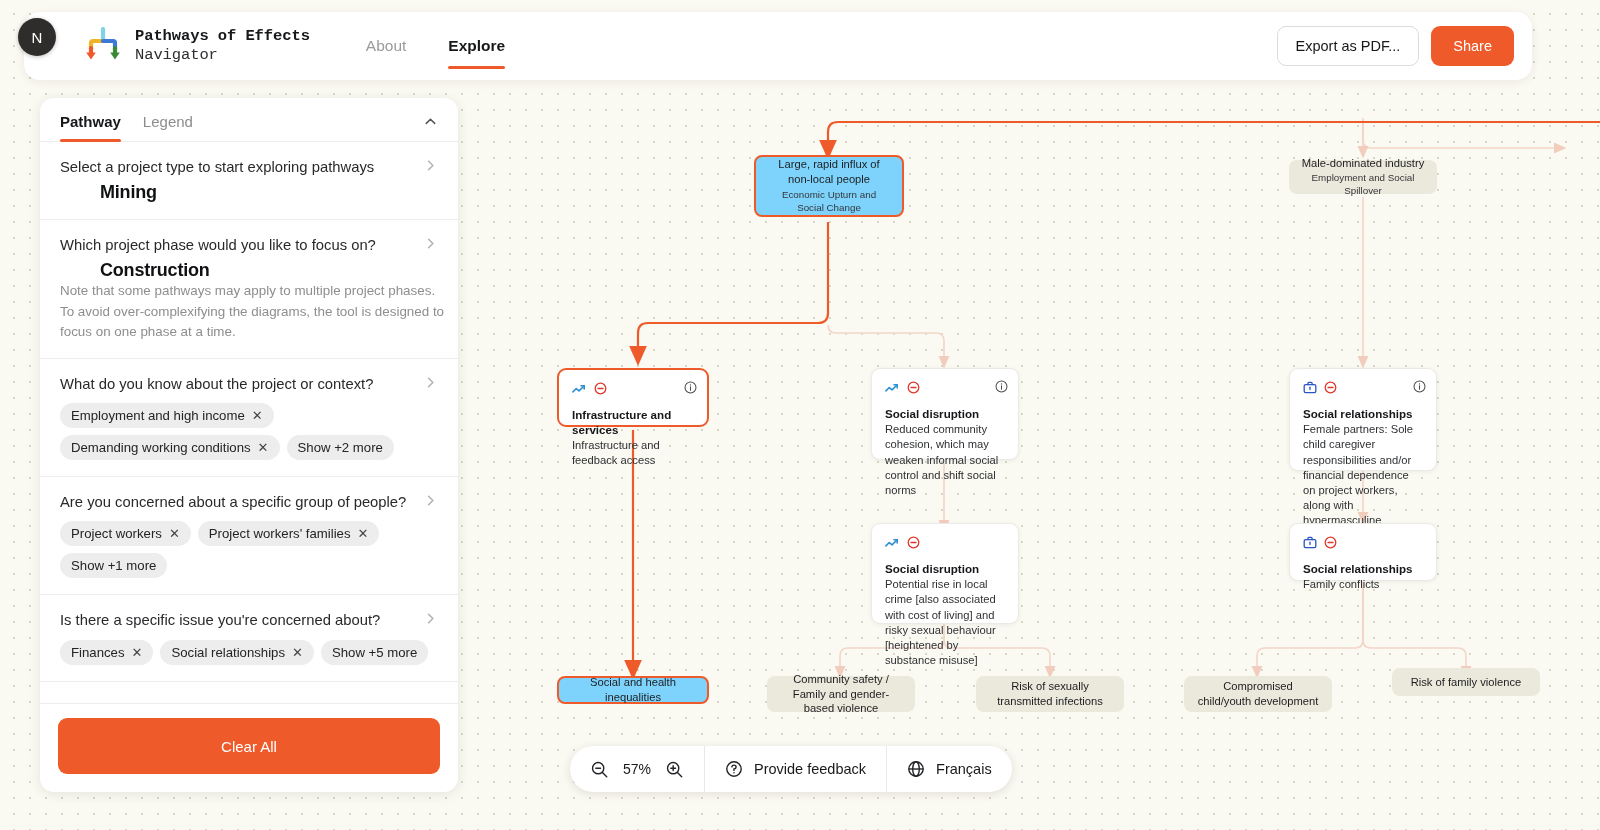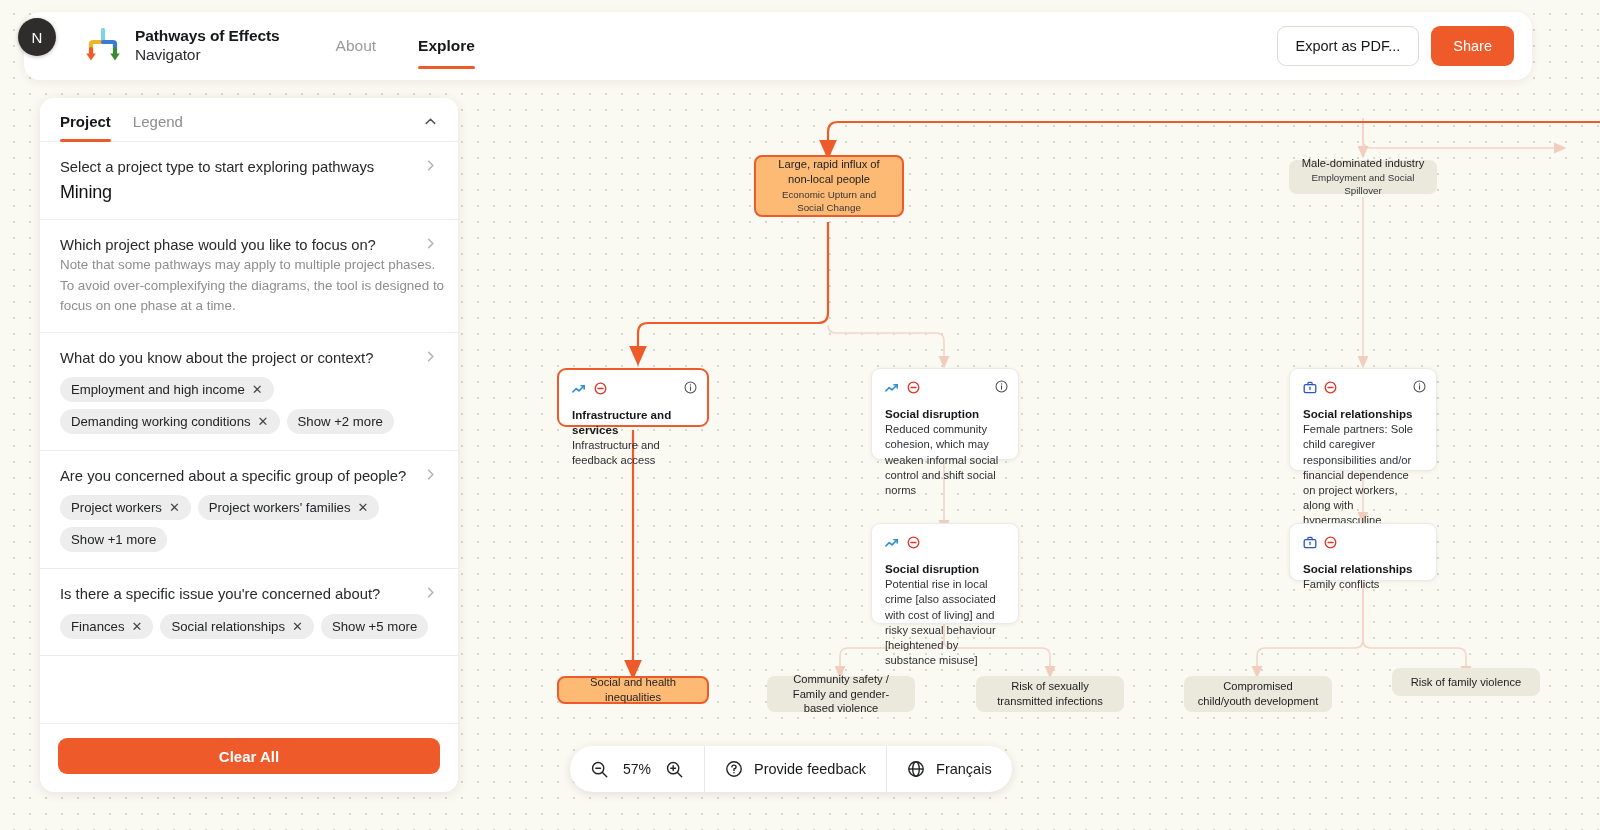--- a/index.html
+++ b/index.html
@@ -40,21 +40,21 @@
     left: 18px; top: 18px;
     width: 38px; height: 38px;
     border-radius: 50%;
     background: #2f2d2b;
     color: #fff;
     font-size: 15px;
     display: flex; align-items: center; justify-content: center;
     z-index: 45;
     box-shadow: 0 1px 4px rgba(0,0,0,.25);
   }
-  .brand { display: flex; align-items: center; gap: 11px; margin-left: 10px; }
+  .brand { display: flex; gap: 11px; margin-left: 10px; font-family: Liberation Mono, monospace; }
   .brand-mark { width: 42px; height: 36px; flex: none; }
   .brand-text { line-height: 1.18; }
   .brand-l1 { font-size: 15.5px; font-weight: bold; color: #17181a; letter-spacing: -.1px; }
   .brand-l2 { font-size: 15.5px; color: #2c2e31; letter-spacing: -.1px; }
 
   .nav { display: flex; align-items: center; gap: 42px; margin-left: 56px; height: 100%; }
   .nav-item {
     font-size: 15.5px; color: #9a9a9a; height: 100%;
     display: flex; align-items: center; position: relative; cursor: pointer;
   }
@@ -116,65 +116,66 @@
   .sb-body { flex: 1; overflow: hidden; }
   .sb-section {
     padding: 16px 8px 16px 20px;
     border-bottom: 1px solid #ececec;
     position: relative;
   }
   .sb-q {
     font-size: 14.8px; color: #28292b; padding-right: 26px; line-height: 1.3;
   }
   .sb-a {
-    font-size: 18px; font-weight: normal; color: #101113; margin-top: 5px;
+    font-size: 18px; font-weight: bold; color: #101113; margin-top: 5px;
     letter-spacing: -.2px;
+    margin-left: 40px;
   }
   .sb-chevron {
     position: absolute; right: 20px; top: 16px;
     color: #b3b3b3; cursor: pointer; display: flex;
   }
   .sb-note {
     font-size: 13.4px; color: #8e8e8e; line-height: 1.5; 
   }
   .chips { display: flex; flex-wrap: wrap; gap: 7px; margin-top: 9px; }
   .chip {
     background: #ededed; border-radius: 999px;
     padding: 5px 11px; font-size: 13.2px; color: #232425;
     display: inline-flex; align-items: center; gap: 7px; cursor: pointer;
     white-space: nowrap;
   }
   .chip .x { color: #45464a; font-size: 13px; line-height: 1; }
   .chip.more { color: #232425; }
 
   .sb-footer { padding: 14px 18px 18px 18px; border-top: 1px solid #ececec; }
   .clear-all {
-    width: 100%; height: 36px; border: none; border-radius: 9px;
-    background: #ef5a2a; color: #fff; font-size: 15px; font-weight: bold;
+    width: 100%; height: 56px; border: none; border-radius: 9px;
+    background: #ef5a2a; color: #fff; font-size: 15px; font-weight: normal;
     cursor: pointer; font-family: inherit;
   }
 
   
   .canvas { position: absolute; inset: 0; z-index: 10; }
   .edges { position: absolute; left: 0; top: 0; width: 1600px; height: 830px; }
 
   .node {
     position: absolute;
     border-radius: 8px;
     z-index: 12;
   }
   
   .node.tan {
     background: #ebe8dc;
     display: flex; flex-direction: column;
     align-items: center; justify-content: center;
     text-align: center;
     padding: 8px 12px;
   }
-  .node.tan.hl { border: 2px solid #ef5a2a; background: #fdba74; }
+  .node.tan.hl { border: 2px solid #ef5a2a; background: #7dd3fc; }
   .tan-t1 { font-size: 11.2px; color: #1d1e20; line-height: 1.32; font-weight: 500; }
   .tan-t2 { font-size: 9.8px; color: #35363a; line-height: 1.32; margin-top: 2px; }
 
   
   .node.card {
     background: #ffffff;
     border: 1px solid #eceae4;
     border-radius: 9px;
     box-shadow: 0 1px 4px rgba(60,55,40,.07);
     padding: 11px 13px 13px 13px;
@@ -417,21 +418,21 @@
   </div>
 
   <div class="topbar-right">
     <button class="btn-outline">Export as PDF...</button>
     <button class="btn-primary">Share</button>
   </div>
 </div>
 
 <div class="sidebar">
   <div class="sb-tabs">
-    <div class="sb-tab active">Project</div>
+    <div class="sb-tab active">Pathway</div>
     <div class="sb-tab">Legend</div>
     <div class="sb-collapse">
       <svg width="15" height="15" viewBox="0 0 16 16" fill="none" stroke="#55565a" stroke-width="1.6" stroke-linecap="round" stroke-linejoin="round">
           <path d="M3.5 10 L8 5.5 L12.5 10"></path>
         </svg>
     </div>
   </div>
 
   <div class="sb-body">
 
@@ -440,20 +441,21 @@
       <div class="sb-a">Mining</div>
       <span class="sb-chevron">
         <svg width="15" height="15" viewBox="0 0 16 16" fill="none" stroke="#b3b3b3" stroke-width="1.7" stroke-linecap="round" stroke-linejoin="round">
             <path d="M6 3.5 L10.5 8 L6 12.5"></path>
           </svg>
       </span>
     </div>
 
     <div class="sb-section">
       <div class="sb-q">Which project phase would you like to focus on?</div>
+      <div class="sb-a">Construction</div>
       <div class="sb-note">Note that some pathways may apply to multiple project phases. To avoid over-complexifying the diagrams, the tool is designed to focus on one phase at a time.</div>
       <span class="sb-chevron">
         <svg width="15" height="15" viewBox="0 0 16 16" fill="none" stroke="#b3b3b3" stroke-width="1.7" stroke-linecap="round" stroke-linejoin="round">
             <path d="M6 3.5 L10.5 8 L6 12.5"></path>
           </svg>
       </span>
     </div>
 
     <div class="sb-section">
       <div class="sb-q">What do you know about the project or context?</div>

